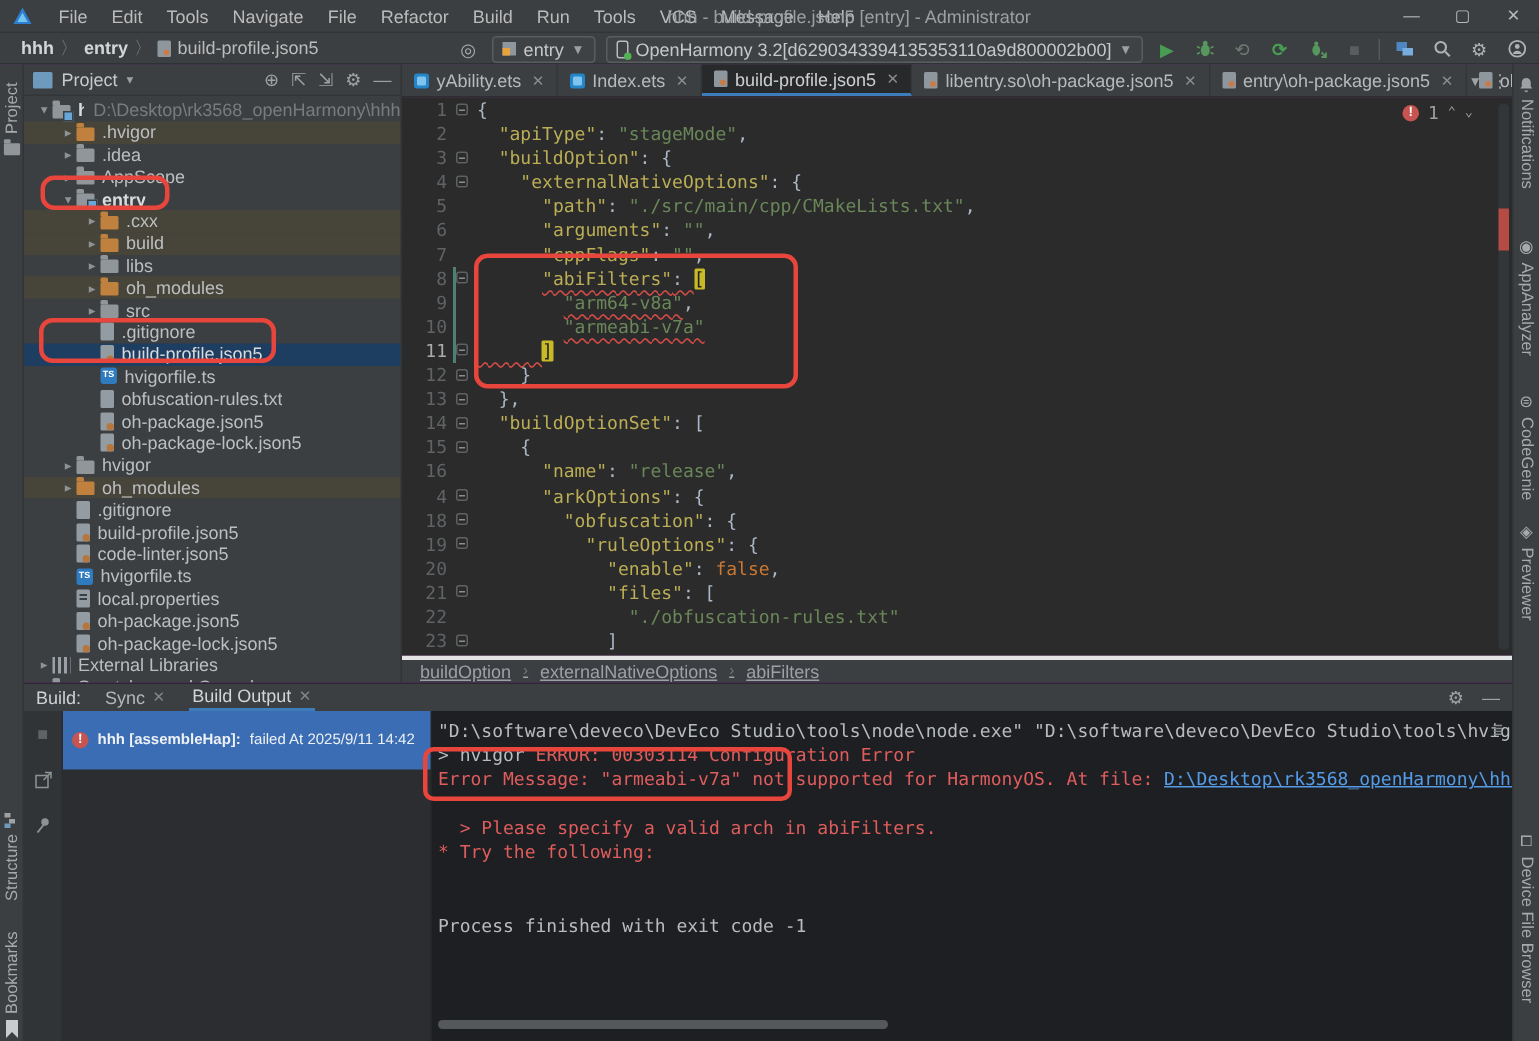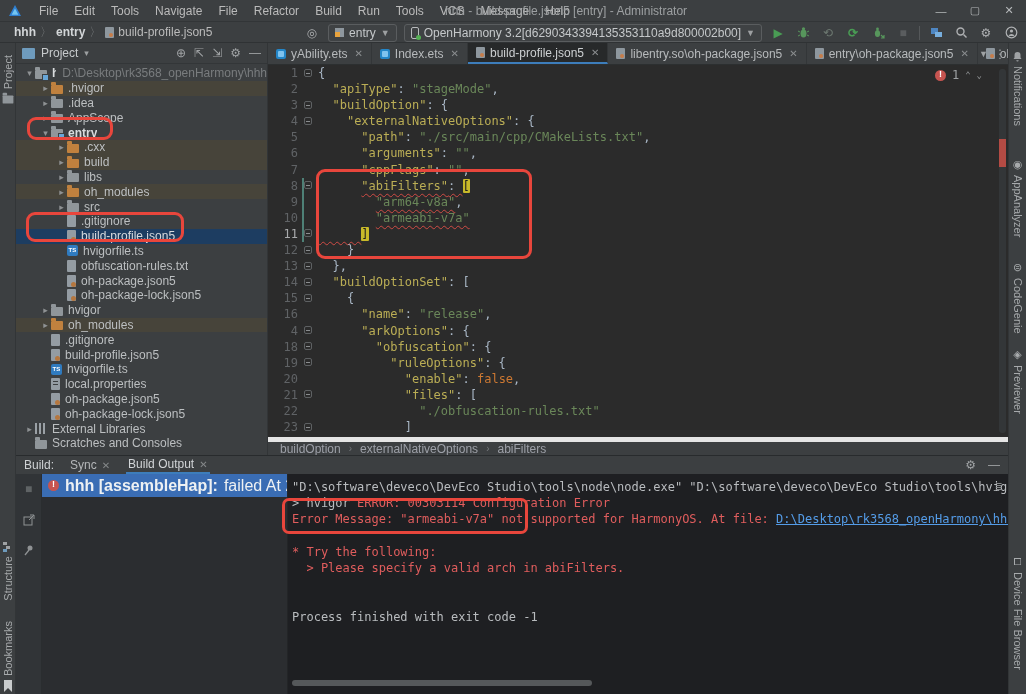--- a/index.html
+++ b/index.html
@@ -86,34 +86,34 @@
   .codec { flex:1; color:#a9b7c6; }
   .tk-k { color:#bbae55; } .tk-s { color:#6a8759; } .tk-kw { color:#cc7832; } .tk-p { color:#a9b7c6; }
   .tk-err { text-decoration:underline wavy #cf4b45 1px; text-underline-offset:3px; }
   .tk-brk { background:#c8b929; color:#1e1e1e; border-radius:1px; }
   .vcsbar { position:absolute; left:34px; top:113px; width:2px; height:64px; background:#4e8076; }
   .ed-sb { position:absolute; right:2px; top:4px; width:7px; height:364px; background:#333638; border-radius:3px; }
   .ed-sb .mark { position:absolute; left:0; top:70px; width:7px; height:28px; background:#b44b44; }
   .ed-widget { position:absolute; right:26px; top:3px; display:flex; align-items:center; gap:6px; color:#9da0a2; }
   .errdot { width:11px; height:11px; border-radius:50%; background:#c75450; position:relative; flex:none; }
   .errdot:after { content:'!'; position:absolute; left:0; top:-1px; width:100%; text-align:center; color:#fff; font:bold 9px "Liberation Sans",sans-serif; }
-  .edcrumbs { height:18px; background:#3c3f41; border-top:5px solid #e5e5e5; display:flex; align-items:center; gap:8px; padding-left:12px; color:#9da0a8; }
+  .edcrumbs { height:18px; background:#3c3f41; border-top:3px solid #e5e5e5; display:flex; align-items:center; gap:8px; padding-left:12px; color:#9da0a8;text-decoration:underline; }
   .edcrumbs .s { color:#74777a; font-size:10px; }
   
   .build { height:239px; display:flex; flex-direction:column; border-top:1px solid #282b2d; }
   .bhead { height:18px; background:#3c3f41; display:flex; align-items:center; gap:14px; padding:0 8px; position:relative; }
   .bhead .bl { color:#cfd2d4; }
   .btab { display:flex; align-items:center; gap:5px; height:18px; color:#b4b7b9; padding:0 2px; }
   .btab .x { color:#85888a; font-size:10px; }
   .btab.act { border-bottom:2px solid #3d7dbb; color:#d2d5d7; }
   .bhead-right { position:absolute; right:8px; display:flex; gap:12px; color:#9fa2a4; }
   .bbody { flex:1; display:flex; min-height:0; }
   .btools { width:26px; background:#313437; border-right:1px solid #2a2d2f; display:flex; flex-direction:column; align-items:center; padding-top:8px; gap:18px; color:#8f9294; }
   .btree { width:246px; background:#2b2d30; border-right:1px solid #232527; }
-  .btree-row { height:23px; display:flex; align-items:center; gap:6px; padding:0 6px; background:#3a6db4; color:#eef1f3; font-size:16px; white-space:nowrap; overflow:hidden; }
+  .btree-row { height:39px; display:flex; align-items:center; gap:6px; padding:0 6px; background:#3a6db4; color:#eef1f3; font-size:10px; white-space:nowrap; overflow:hidden; }
   .btree-row b { font-weight:bold; }
   .console { flex:1; position:relative; background:#1e1f22; font-family:"DejaVu Sans Mono", monospace; font-size:12px; overflow:hidden; padding:5px 0 0 4px; }
   .con-line { height:16.2px; line-height:16.2px; white-space:pre; }
   .cg { color:#b9bcbf; } .cr { color:#e05d5d;margin-top:36px; } .clk { color:#549ce8; text-decoration:underline; }
   .ai-btn { display:inline-flex; align-items:center; gap:4px; background:linear-gradient(90deg,#14a0d8,#1a6fe0); color:#fff; border-radius:2px; padding:1px 7px 2px 5px; font-family:"DejaVu Sans Mono",monospace; }
   .ai-ic { width:10px; height:10px; border:1.5px solid #fff; border-radius:50%; border-right-color:transparent; flex:none; }
   .con-cursor { width:2px; height:12px; background:#d7dadc; margin-top:2px; }
   .con-hsb { position:absolute; left:4px; bottom:8px; width:300px; height:6px; background:#55585a; border-radius:3px; }
   .con-wrap-ic { position:absolute; right:6px; top:6px; color:#85888a; font-size:11px; }
   
@@ -351,20 +351,25 @@
               </div>
               <div class="trow " style="padding-left: 24px;">
                 <span class="chev"></span>
                 <span class="fi"></span>
                 <span class="lbl">.gitignore</span>
               </div>
               <div class="trow " style="padding-left: 24px;">
                 <span class="chev"></span>
                 <span class="fi json5"></span>
                 <span class="lbl">build-profile.json5</span>
+              </div>
+              <div class="trow " style="padding-left: 24px;">
+                <span class="chev"></span>
+                <span class="fi json5"></span>
+                <span class="lbl">code-linter.json5</span>
               </div>
               <div class="trow " style="padding-left: 24px;">
                 <span class="chev"></span>
                 <span class="fi ts"></span>
                 <span class="lbl">hvigorfile.ts</span>
               </div>
               <div class="trow " style="padding-left: 24px;">
                 <span class="chev"></span>
                 <span class="fi props"></span>
                 <span class="lbl">local.properties</span>
@@ -511,22 +516,22 @@
               <b>hhh [assembleHap]:</b>
                 <span> failed At 2025/9/11 14:42</span>
             </div>
           </div>
           <div class="console" id="console">
             <span class="con-wrap-ic">≣</span>
             <div class="con-line"><span class="cg">"D:\software\deveco\DevEco Studio\tools\node\node.exe" "D:\software\deveco\DevEco Studio\tools\hvigor\bin\hvigorw.js" </span></div>
               <div class="con-line"><span class="cg">&gt; hvigor </span><span class="cr">ERROR: 00303114 Configuration Error</span></div>
               <div class="con-line"><span class="cr">Error Message: "armeabi-v7a" not supported for HarmonyOS. At file: </span><span class="clk">D:\Desktop\rk3568_openHarmony\hhh\entry\build-profi</span></div>
               <div class="con-line"></div>
+              <div class="con-line"><span class="cr">  &gt; Please specify a valid arch in abiFilters.</span></div>
               <div class="con-line"><span class="cr">* Try the following:</span></div>
-              <div class="con-line"><span class="cr">  &gt; Please specify a valid arch in abiFilters.</span></div>
               <div class="con-line"></div>
               <div class="con-line"></div>
               <div class="con-line"><span class="cg">Process finished with exit code -1</span></div>
               <div class="con-line"><span class="con-cursor"></span></div>
               <div class="con-hsb"></div>
           </div>
         </div>
       </div>
     </div>
 

